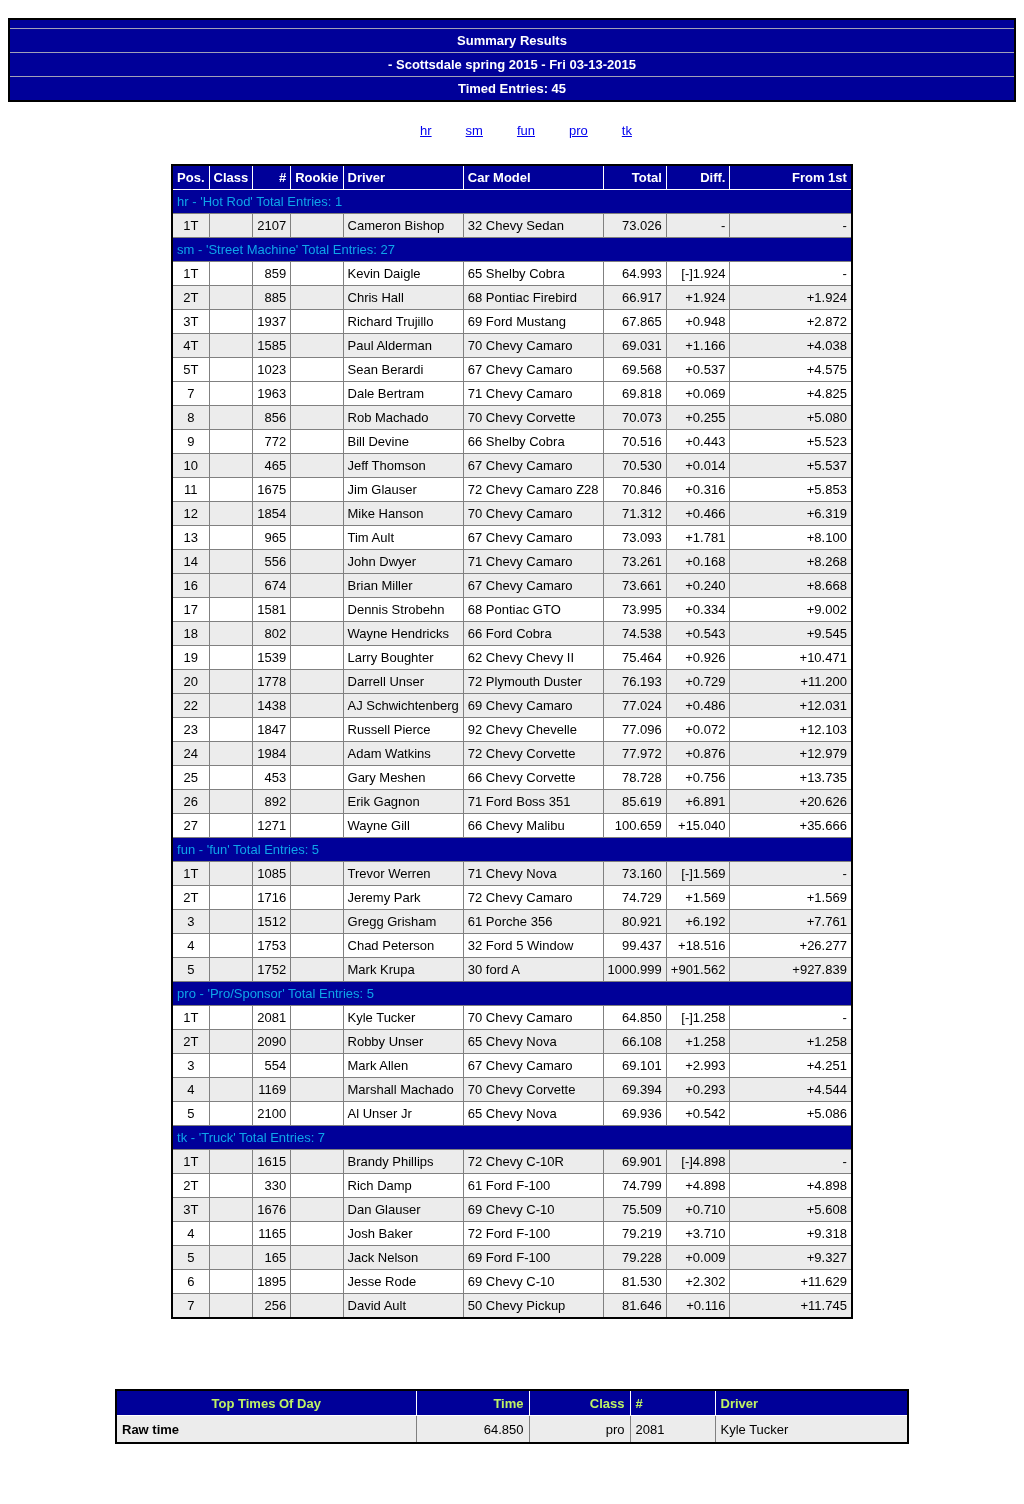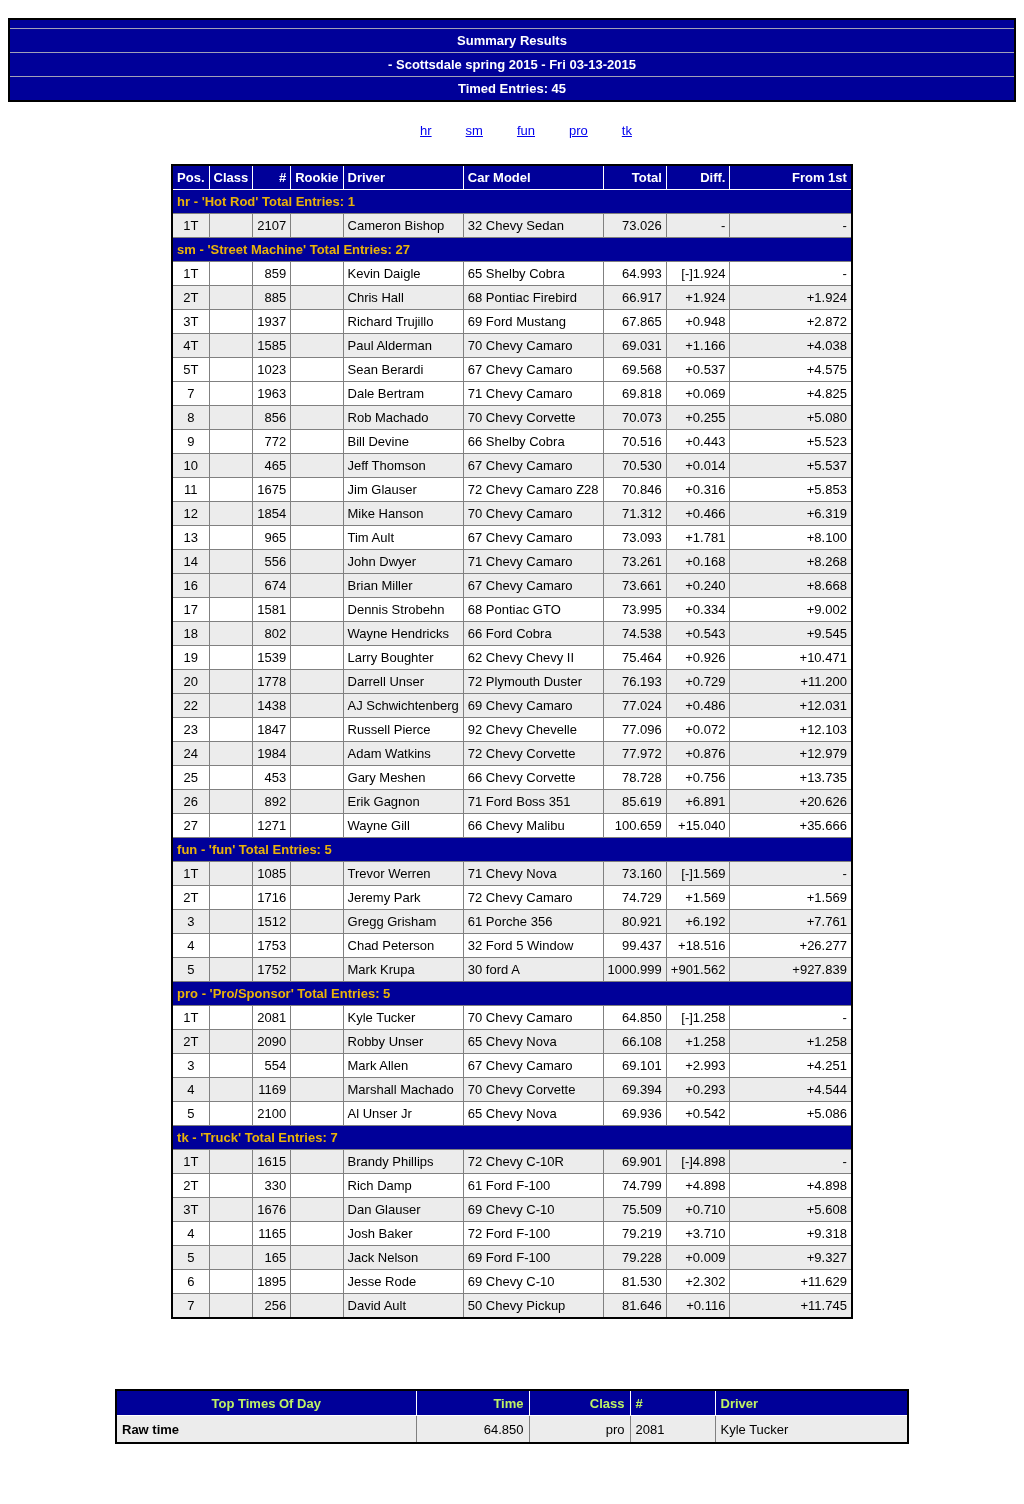--- a/index.html
+++ b/index.html
@@ -30,21 +30,21 @@
   .results { margin-top:26px; border:2px solid #000000; }
   .results th, .results td {
     padding:2px 4px; height:19px; overflow:hidden; white-space:nowrap;
   }
   .results th {
     background:#000099; color:#ffffff; font-weight:bold;
     border:1px solid #ffffff;
   }
   .results td { border:1px solid #808080; background:#ffffff; }
   .results tr.section td {
-    background:#000099; color:#eab308; font-weight:bold;
+    background:#000099; color:#0ea5e9; font-weight:normal;
     text-align:left; border:1px solid #808080;margin-top:22px;
   }
   .results tr.g td { background:#ececec; }
   .al-l { text-align:left; }
   .al-r { text-align:right; }
   .al-c { text-align:center; }
   
   .toptimes { margin-top:70px; border:2px solid #000000; }
   .toptimes th {
     background:#000099; color:#bef264; font-weight:bold;

